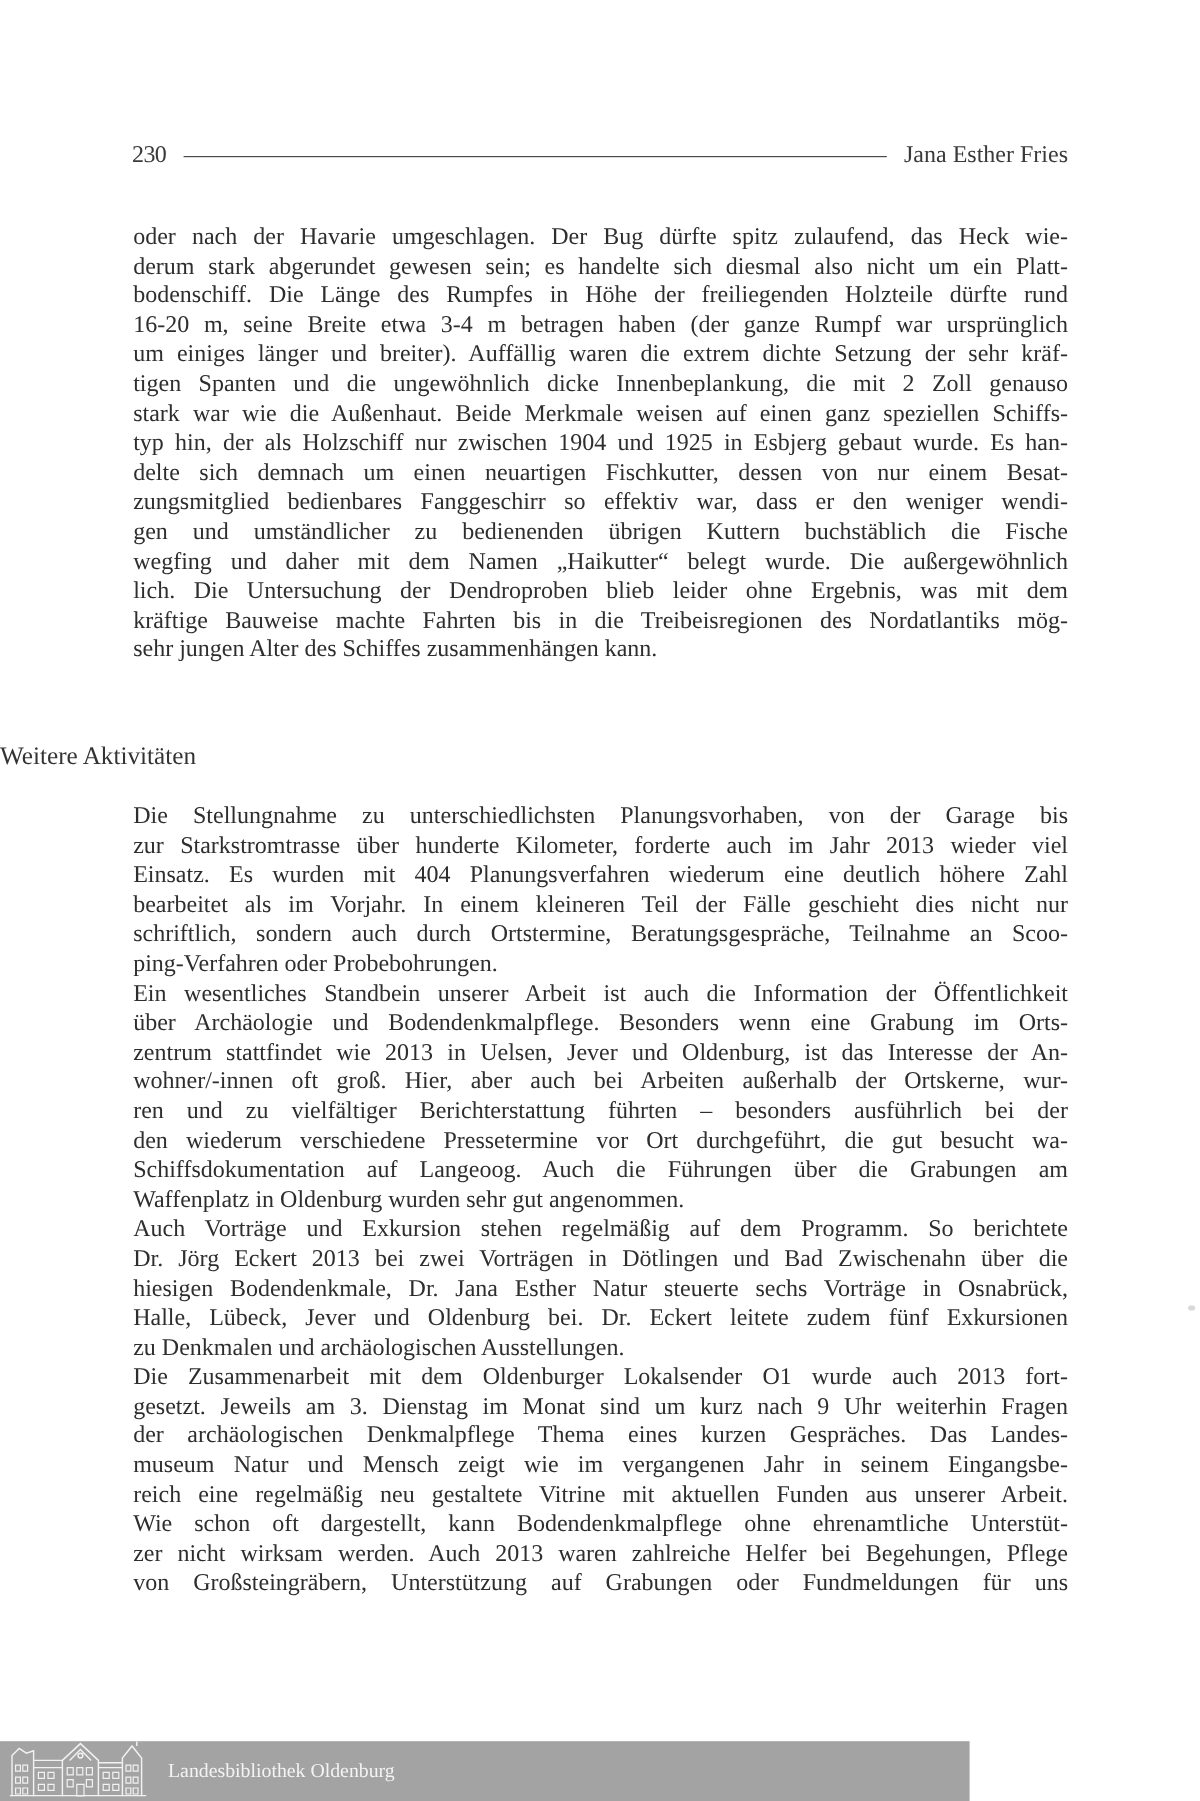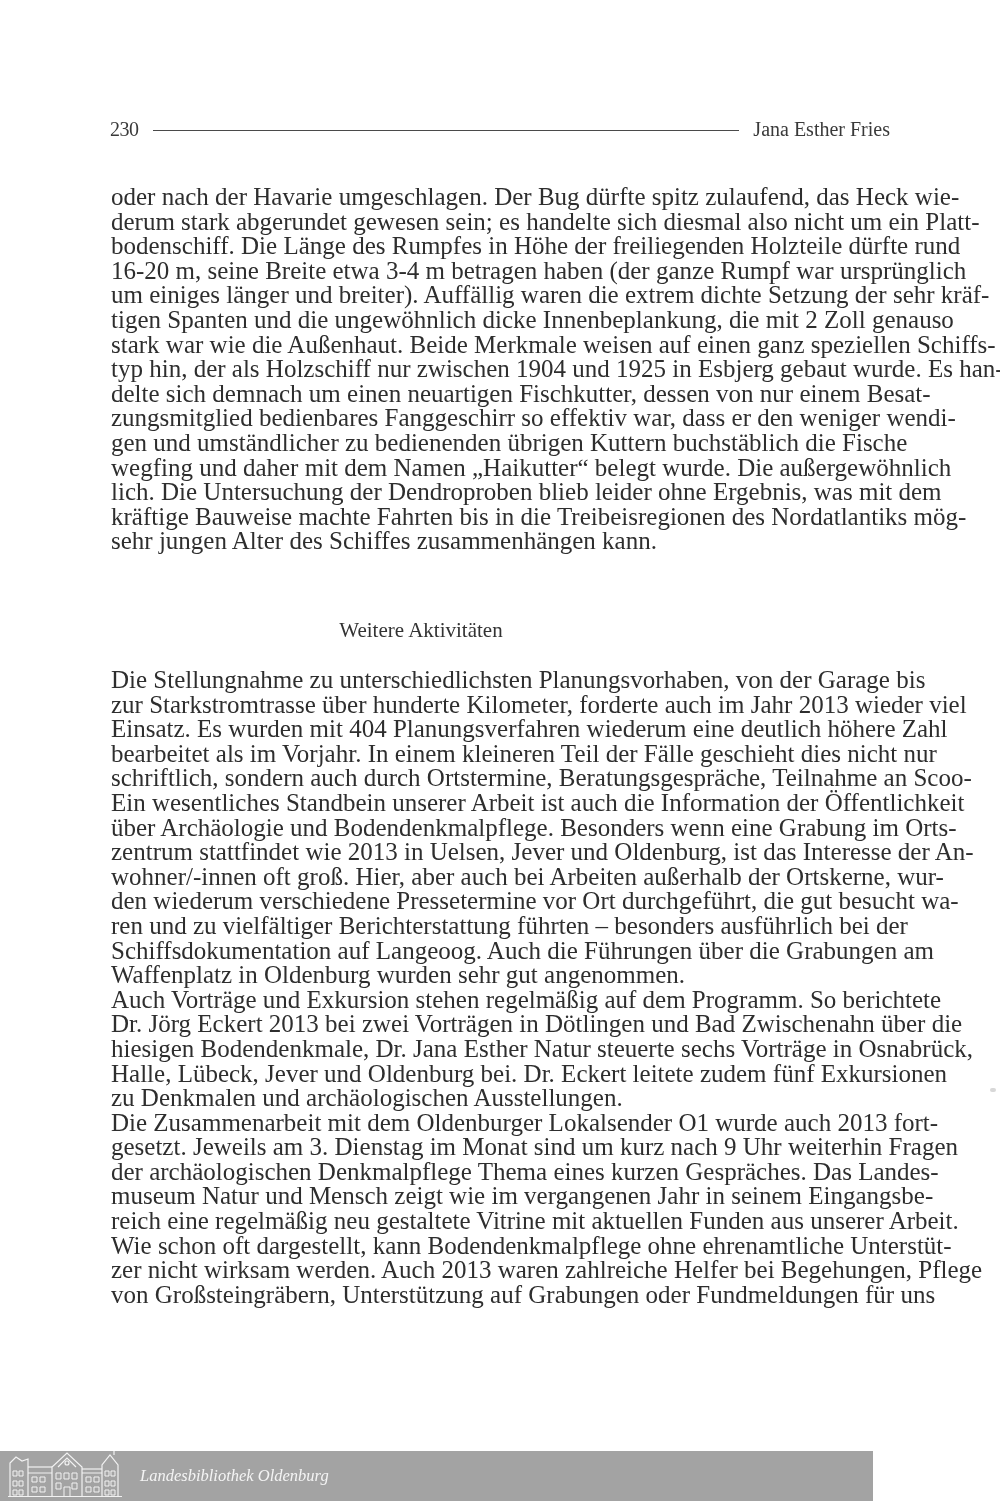--- a/index.html
+++ b/index.html
@@ -36,56 +36,54 @@
       background: #4a4a4a;
       margin: 2px 14px 0 14px;
     }
     .running-head .author {
       flex: 0 0 auto;
     }
     .text-block {
       position: absolute;
       left: 111px;
       width: 779px;
-      font-size: 25px;
+      font-size: 20px;
       line-height: 24.6px;
       text-align: justify;
       hyphens: manual;
     }
     .line {
       display: block;
       text-align: justify;
       text-align-last: justify;
       white-space: nowrap;
       overflow: visible;
     }
     .line.last {
       text-align-last: left;
     }
     #block-1 { top: 185px; }
     .section-heading {
       position: absolute;
       top: 618px;
       left: 0;
       width: 842px;
-      text-align: center;
       font-size: 21px;
       color: #333;
     }
     #block-2 { top: 668px; }
     .footer-bar {
       position: absolute;
       left: 0;
       top: 1451px;
-      width: 873px;
+      width: 808px;
       height: 50px;
       background: #a3a3a3;
       display: flex;
       align-items: center;
-      font-style: italic;
     }
     .footer-logo {
       margin-left: 8px;
       width: 114px;
       height: 46px;
       margin-top: -4px;
     }
     .footer-text {
       margin-left: 18px;
       font-size: 16.5px;
@@ -130,26 +128,27 @@
   </div>
 
 <div class="section-heading">Weitere Aktivitäten</div>
 
 <div class="text-block" id="block-2">
     <span class="line">Die Stellungnahme zu unterschiedlichsten Planungsvorhaben, von der Garage bis</span>
     <span class="line">zur Starkstromtrasse über hunderte Kilometer, forderte auch im Jahr 2013 wieder viel</span>
     <span class="line">Einsatz. Es wurden mit 404 Planungsverfahren wiederum eine deutlich höhere Zahl</span>
     <span class="line">bearbeitet als im Vorjahr. In einem kleineren Teil der Fälle geschieht dies nicht nur</span>
     <span class="line">schriftlich, sondern auch durch Ortstermine, Beratungsgespräche, Teilnahme an Scoo-</span>
+    <span class="line last">ping-Verfahren oder Probebohrungen.</span>
     <span class="line">Ein wesentliches Standbein unserer Arbeit ist auch die Information der Öffentlichkeit</span>
     <span class="line">über Archäologie und Bodendenkmalpflege. Besonders wenn eine Grabung im Orts-</span>
     <span class="line">zentrum stattfindet wie 2013 in Uelsen, Jever und Oldenburg, ist das Interesse der An-</span>
     <span class="line">wohner/-innen oft groß. Hier, aber auch bei Arbeiten außerhalb der Ortskerne, wur-</span>
+    <span class="line">ren und zu vielfältiger Berichterstattung führten – besonders ausführlich bei der</span>
     <span class="line">den wiederum verschiedene Pressetermine vor Ort durchgeführt, die gut besucht wa-</span>
-    <span class="line">ren und zu vielfältiger Berichterstattung führten – besonders ausführlich bei der</span>
     <span class="line">Schiffsdokumentation auf Langeoog. Auch die Führungen über die Grabungen am</span>
     <span class="line last">Waffenplatz in Oldenburg wurden sehr gut angenommen.</span>
     <span class="line">Auch Vorträge und Exkursion stehen regelmäßig auf dem Programm. So berichtete</span>
     <span class="line">Dr. Jörg Eckert 2013 bei zwei Vorträgen in Dötlingen und Bad Zwischenahn über die</span>
     <span class="line">hiesigen Bodendenkmale, Dr. Jana Esther Natur steuerte sechs Vorträge in Osnabrück,</span>
     <span class="line">Halle, Lübeck, Jever und Oldenburg bei. Dr. Eckert leitete zudem fünf Exkursionen</span>
     <span class="line last">zu Denkmalen und archäologischen Ausstellungen.</span>
     <span class="line">Die Zusammenarbeit mit dem Oldenburger Lokalsender O1 wurde auch 2013 fort-</span>
     <span class="line">gesetzt. Jeweils am 3. Dienstag im Monat sind um kurz nach 9 Uhr weiterhin Fragen</span>
     <span class="line">der archäologischen Denkmalpflege Thema eines kurzen Gespräches. Das Landes-</span>

